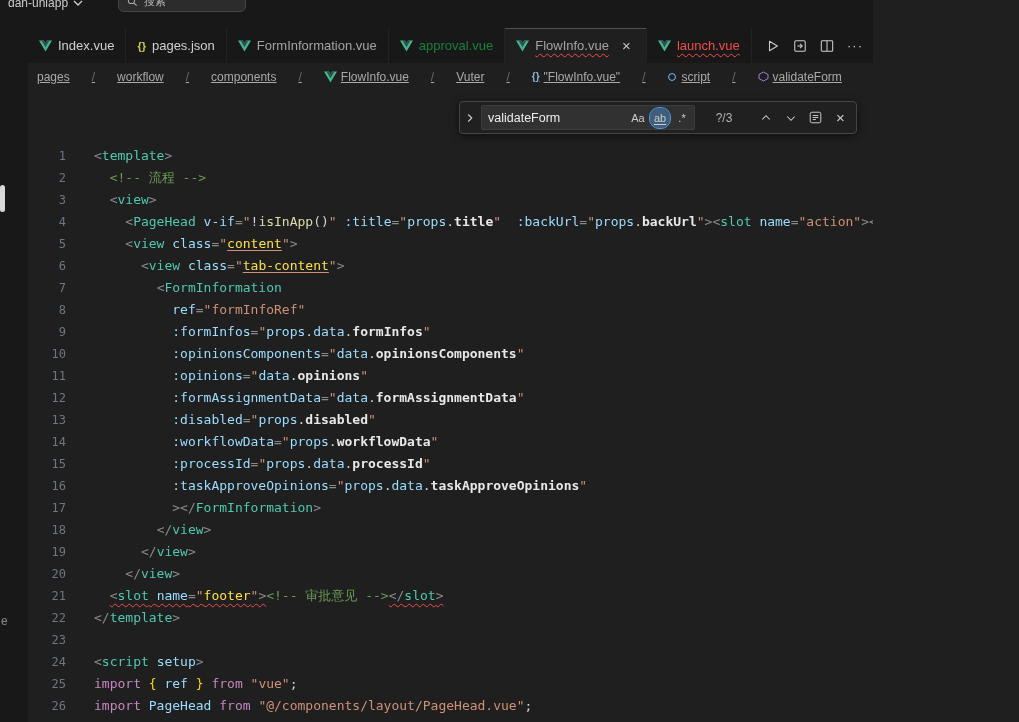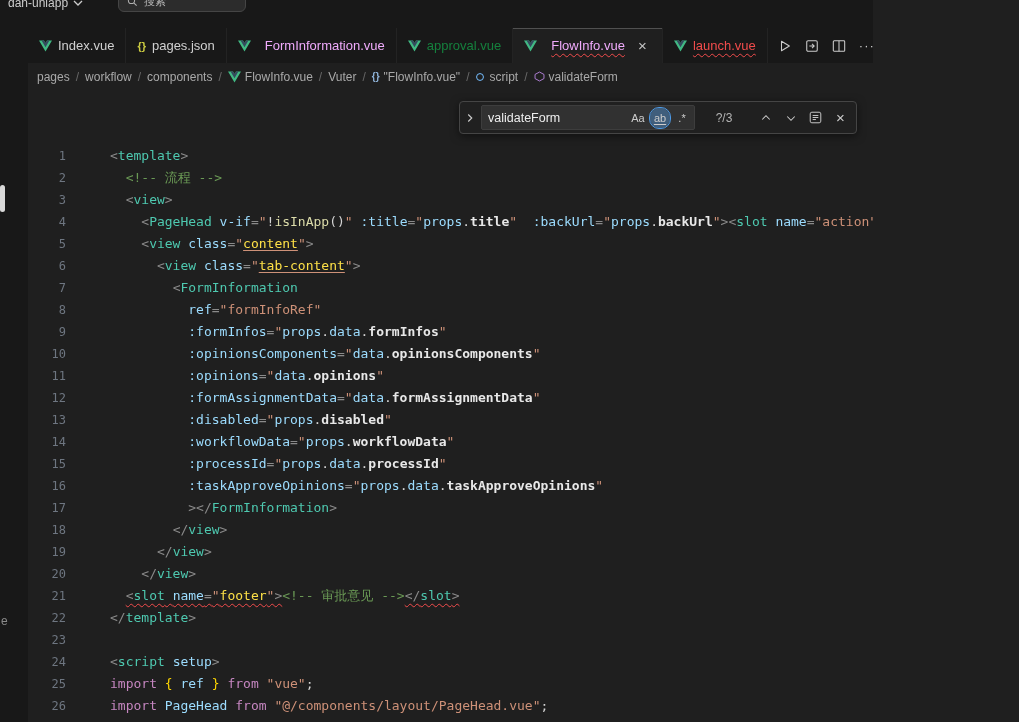--- a/index.html
+++ b/index.html
@@ -22,42 +22,42 @@
     background:#d9d9d9; border-radius:3px; }
   .stray { position:absolute; left:1px; top:586px; color:#8a8a8a; font-size:12px; }
   .content { flex:1; display:flex; flex-direction:column; min-width:0; }
 
   
   .tabbar { height:35px; background:#181818; display:flex; align-items:stretch; flex:none; }
   .tabs { display:flex; }
   .tab { display:flex; align-items:center; gap:6px; padding:0 11px; font-size:13px;
     border-right:1px solid #232323; background:#181818; cursor:default; white-space:nowrap; }
   .tab.active { background:#1f1f1f; box-shadow: inset 0 1px 0 rgba(255,255,255,0.22); }
-  .st-normal { color:#d0d0d0; } .st-modified { color:#f0abfc;margin-left:8px; }
+  .st-normal { color:#d0d0d0; } .st-modified { color:#a3a3a3; }
   .st-added { color:#15803d;text-align:right; } .st-error { color:#f14c4c;text-align:center; }
   .tab-close { margin-left:3px; color:#c5c5c5; font-size:15px; width:17px; height:17px;
     display:flex; align-items:center; justify-content:center; border-radius:4px; }
   .tab-actions { margin-left:auto; display:flex; align-items:center; gap:13px; padding:0 10px; color:#cccccc; }
   .tab-actions .act { display:flex; align-items:center; }
   .more-label { font-size:13px; letter-spacing:1px; color:#cccccc; }
   .json-braces { color:#cbcb41; font-weight:bold; font-size:11px; }
 
   
-  .breadcrumb { height:27px; display:flex; align-items:center; gap:5px; padding-left:9px;
-    font-size:12px; color:#a9a9a9; background:#1f1f1f; flex:none; white-space:nowrap; }
+  .breadcrumb { height:27px; display:flex; align-items:center; gap:21px; padding-left:9px;
+    font-size:12px; color:#a9a9a9; background:#1f1f1f; flex:none; white-space:nowrap;text-decoration:underline; }
   .crumb { display:flex; align-items:center; gap:4px; }
   .crumb-sep { color:#686868; margin:0 1px; }
   .braces-ic { color:#8fb3d9; font-size:10px; font-weight:bold; }
 
   
   .editor { flex:1; position:relative; background:#1f1f1f; overflow:hidden; padding-top:55px; }
   .code-line { display:flex; height:22px; line-height:22px;
     font-family:"DejaVu Sans Mono", monospace; font-size:13px; }
   .ln { width:38px; text-align:right; color:#6e7681; flex:none; font-size:12px; }
-  .lc { margin-left:44px; white-space:pre; color:#d4d4d4; }
+  .lc { margin-left:28px; white-space:pre; color:#d4d4d4; }
   .pl{color:#d4d4d4} .pn{color:#8a8a8a} .tag{color:#4ec9b0} .cmp{color:#4ec9b0}
   .att{color:#9cdcfe} .str{color:#ce9178} .var{color:#9cdcfe}
   .prp{color:#e8e8e8;font-weight:600} .com{color:#6a9955} .kw{color:#c586c0}
   .br{color:#ffd700} .fn{color:#dcdcaa}
   .stru{ color:#fde047; text-decoration-line:underline; text-decoration-color:#ce9178;
     text-underline-offset:2px; }
   .sq{ text-decoration-line:underline; text-decoration-style:wavy;
     text-decoration-color:#f14c4c; text-decoration-thickness:1px; text-underline-offset:3px; }
 
   

